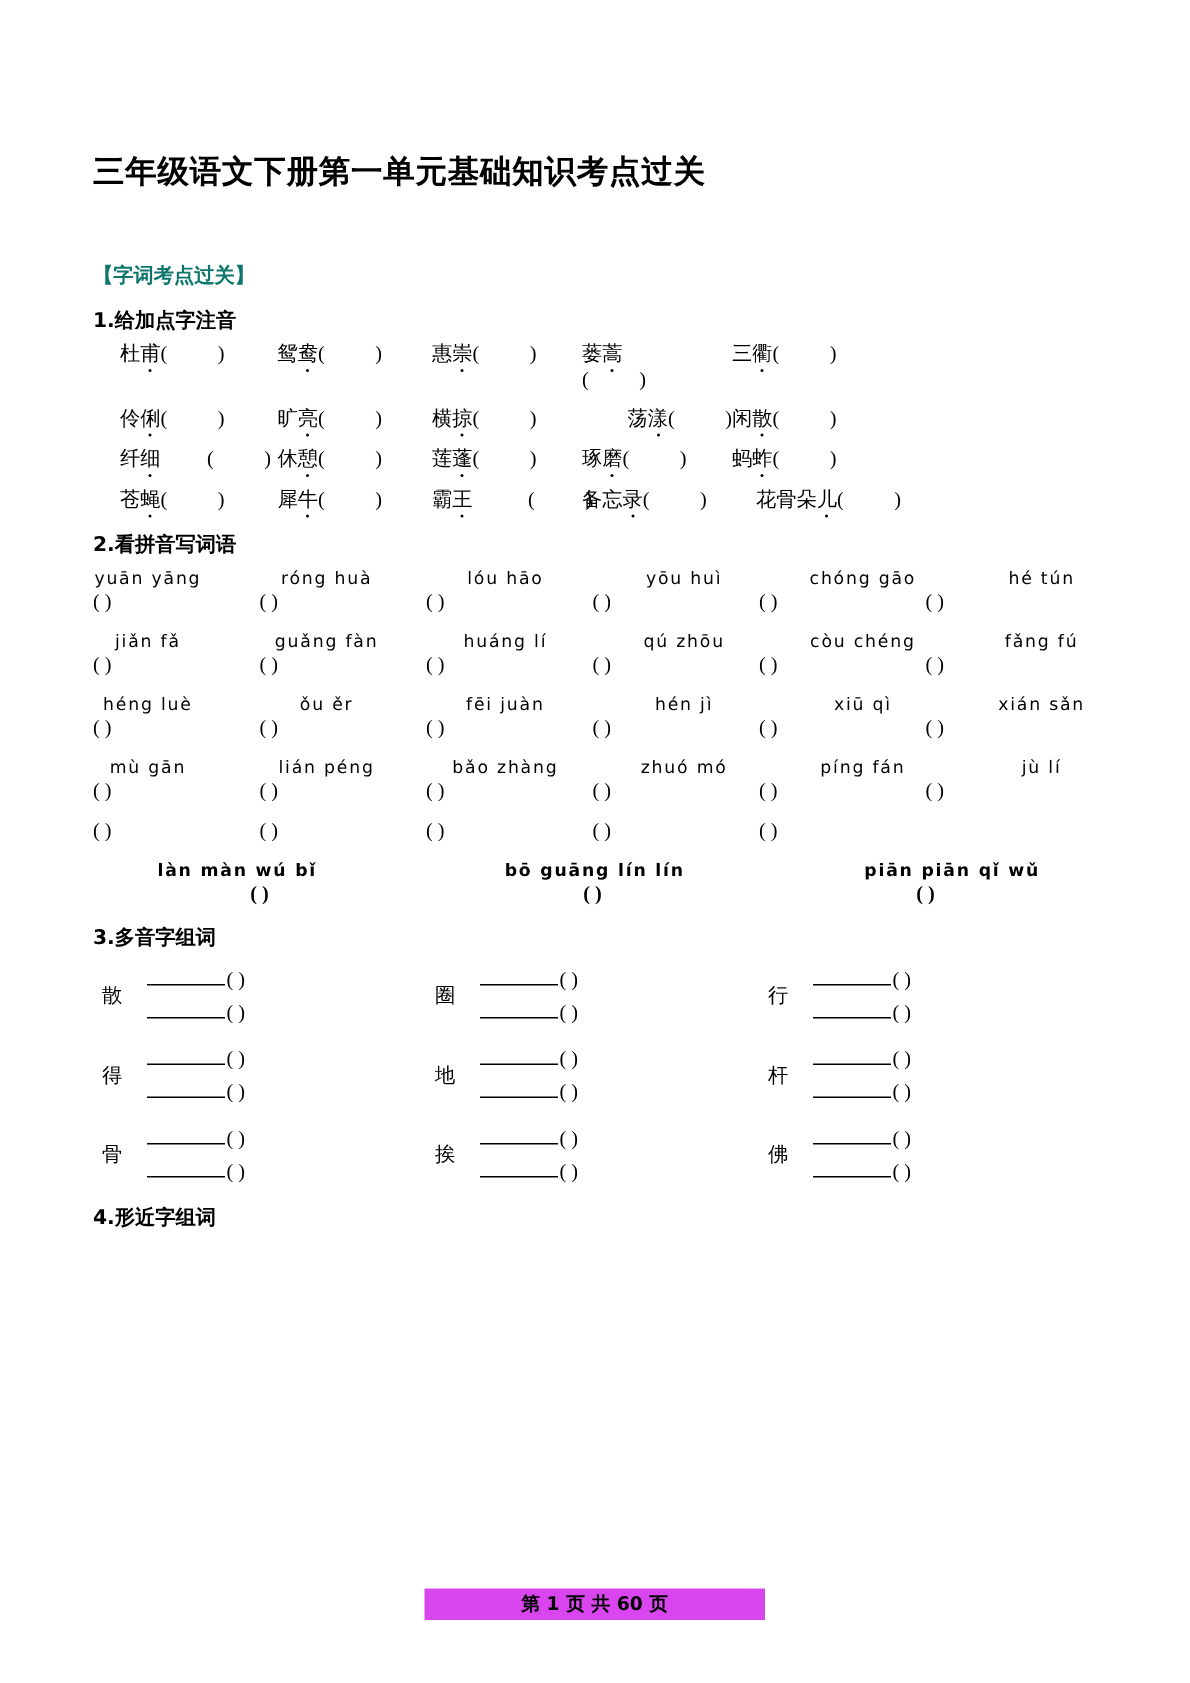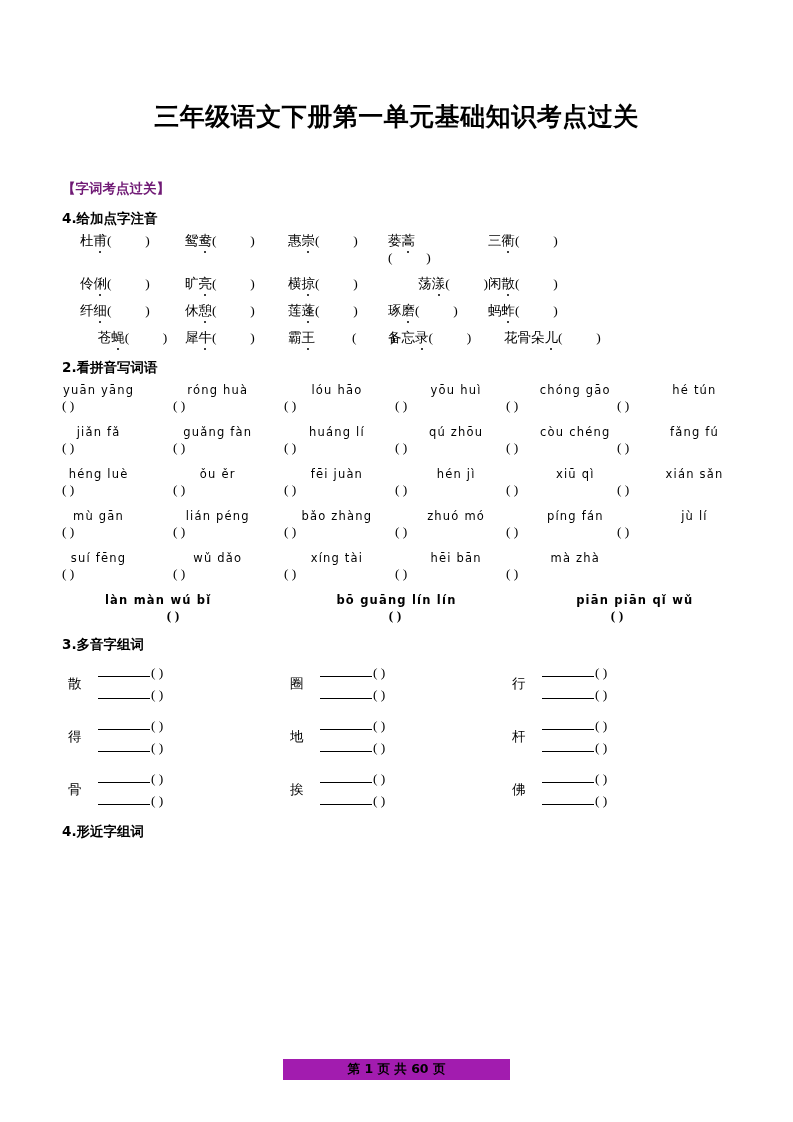--- a/index.html
+++ b/index.html
@@ -14,29 +14,29 @@
   }
   .page {
     position: relative;
     width: 793px;
     height: 1122px;
     box-sizing: border-box;
     padding: 0 62px;
   }
   h1.doc-title {
     font-family: "DejaVu Sans", "Liberation Sans", sans-serif;
-    font-size: 25px;
+    font-size: 21px;
     font-weight: bold;
-    text-align: center;
+    text-align: left;
     margin: 0;
     padding-top: 100px;
     letter-spacing: 0.5px;
   }
   .section-red {
-    color: #701a75;
+    color: #0f766e;
     font-family: "DejaVu Sans", "Liberation Sans", sans-serif;
     font-weight: bold;
     font-size: 13.5px;
     margin-top: 47px;
     margin-bottom: 0;
   }
   .sec-head {
     font-family: "DejaVu Sans", "Liberation Sans", sans-serif;
     font-weight: bold;
     font-size: 13.5px;
@@ -116,35 +116,35 @@
   .footer {
     position: absolute;
     left: 0; right: 0;
     bottom: 42px;
     text-align: center;
     font-size: 12.5px;
     font-family: "DejaVu Sans", "Liberation Sans", sans-serif;
   }
   .footer .bar {
     display: inline-block;
-    background: #a21caf;
+    background: #d946ef;
     padding: 2px 65px;
     font-weight: bold;
   }
 </style>
 </head>
 <body>
 
 <div class="page">
 
   <h1 class="doc-title">三年级语文下册第一单元基础知识考点过关</h1>
 
   <div class="section-red">【字词考点过关】</div>
 
-  <div class="sec-head">4.给加点字注音</div>
+  <div class="sec-head">1.给加点字注音</div>
   <div class="zhuyin-block" id="zhuyin">
       <div class="zhuyin-row">
         <div class="zy-item" style="width: 105px;">
           <span class="zy-word">杜<span class="dotchar">甫</span></span>
           <span class="zy-paren">(   )</span>
         </div>
         <div class="zy-item" style="width: 103px;">
           <span class="zy-word">鸳<span class="dotchar">鸯</span></span>
           <span class="zy-paren">(   )</span>
         </div>
@@ -177,21 +177,21 @@
         <div class="zy-item" style="width: 100px; justify-content: flex-end;">
           <span class="zy-word">荡<span class="dotchar">漾</span></span>
           <span class="zy-paren">(   )</span>
         </div>
         <div class="zy-item">
           <span class="zy-word">闲<span class="dotchar">散</span></span>
           <span class="zy-paren">(   )</span>
         </div>
       </div>
       <div class="zhuyin-row">
-        <div class="zy-item" style="width: 105px;">
+        <div class="zy-item" style="width: 105px; gap: 31px;">
           <span class="zy-word">纤<span class="dotchar">细</span></span>
           <span class="zy-paren">(   )</span>
         </div>
         <div class="zy-item" style="width: 103px;">
           <span class="zy-word">休<span class="dotchar">憩</span></span>
           <span class="zy-paren">(   )</span>
         </div>
         <div class="zy-item" style="width: 100px;">
           <span class="zy-word">莲<span class="dotchar">蓬</span></span>
           <span class="zy-paren">(   )</span>
@@ -199,21 +199,21 @@
         <div class="zy-item" style="width: 100px;">
           <span class="zy-word">琢<span class="dotchar">磨</span></span>
           <span class="zy-paren">(   )</span>
         </div>
         <div class="zy-item">
           <span class="zy-word">蚂<span class="dotchar">蚱</span></span>
           <span class="zy-paren">(   )</span>
         </div>
       </div>
       <div class="zhuyin-row">
-        <div class="zy-item" style="width: 105px; justify-content: center;">
+        <div class="zy-item" style="width: 105px;">
           <span class="zy-word">苍<span class="dotchar">蝇</span></span>
           <span class="zy-paren">(   )</span>
         </div>
         <div class="zy-item" style="width: 103px;">
           <span class="zy-word">犀<span class="dotchar">牛</span></span>
           <span class="zy-paren">(   )</span>
         </div>
         <div class="zy-item" style="width: 100px; gap: 37px;">
           <span class="zy-word">霸<span class="dotchar">王</span></span>
           <span class="zy-paren">(   )</span>
@@ -288,28 +288,20 @@
         <div class="cell">jù lí</div>
       </div>
       <div class="paren-row py6">
         <div class="cell">(            )</div>
         <div class="cell">(            )</div>
         <div class="cell">(            )</div>
         <div class="cell">(            )</div>
         <div class="cell">(            )</div>
         <div class="cell">(            )</div>
       </div>
-      <div class="py-row py6">
-        <div class="cell">suí fēng</div>
-        <div class="cell">wǔ dǎo</div>
-        <div class="cell">xíng tài</div>
-        <div class="cell">hēi bān</div>
-        <div class="cell">mà zhà</div>
-        <div class="cell"></div>
-      </div>
       <div class="paren-row py6">
         <div class="cell">(            )</div>
         <div class="cell">(            )</div>
         <div class="cell">(            )</div>
         <div class="cell">(            )</div>
         <div class="cell">(            )</div>
         <div class="cell"></div>
       </div>
       <div class="py-row py3">
         <div class="cell">làn màn wú bǐ</div>

